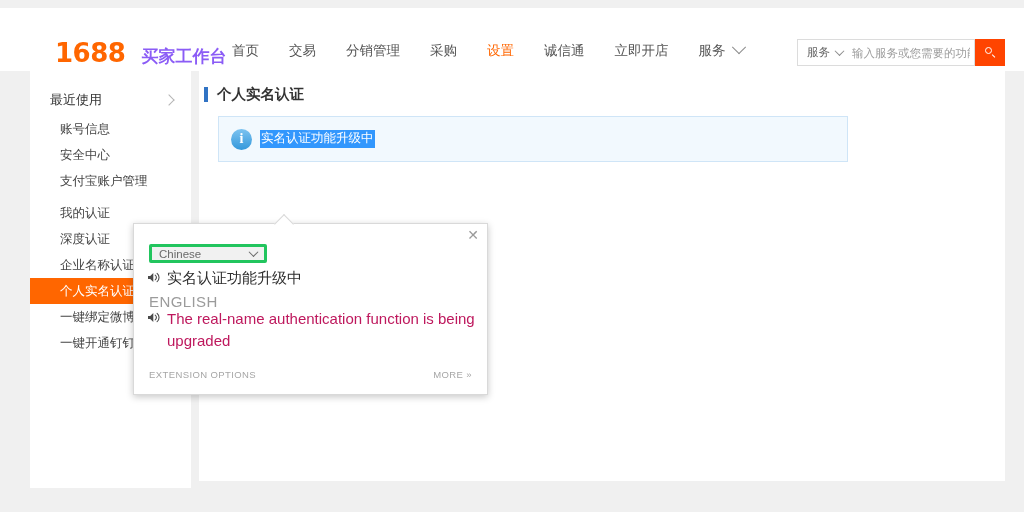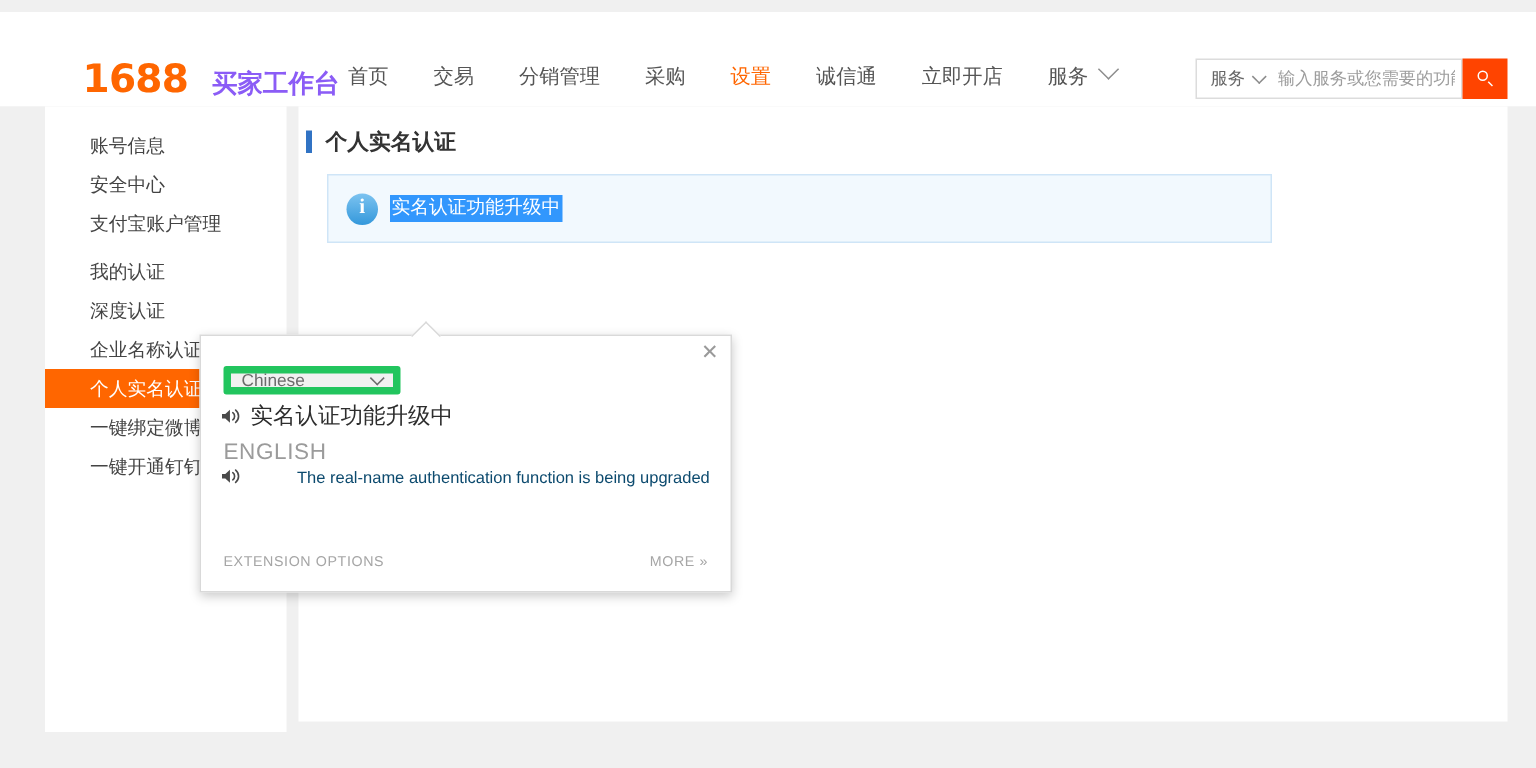--- a/index.html
+++ b/index.html
@@ -342,21 +342,21 @@
     cursor: pointer;
     line-height: 14px;
     font-family: "DejaVu Sans", sans-serif;
   }
   #lang-select {
     position: absolute;
     left: 15px; top: 20px;
     width: 118px;
     height: 19px;
     background: #f1f1f1;
-    border: 5px solid #22c55e;
+    border: 3px solid #22c55e;
     border-radius: 2px;
     box-sizing: border-box;
     display: flex;
     align-items: center;
     justify-content: space-between;
     padding: 0 7px;
     cursor: pointer;
   }
   #lang-select .lbl {
     font-size: 11.5px;
@@ -379,24 +379,23 @@
     flex: none;
     margin-top: 3px;
     margin-right: 6px;
   }
   .src-text {
     font-size: 15px;
     color: #2d2d2d;
     line-height: 19px;
   }
   .dst-text {
-    font-size: 11px;
-    color: #0c4a6e;
+    font-size: 15px;
+    color: #be185d;
     line-height: 22px;
-    margin-left: 31px;
   }
   #english-label {
     position: absolute;
     left: 15px; top: 69px;
     font-size: 15px;
     color: #9b9b9b;
     letter-spacing: 0.4px;
   }
   #popup-footer {
     position: absolute;
@@ -465,20 +464,24 @@
         </button>
       </div>
 
     </div>
   </div>
 
   <div id="body-area">
 
     <div id="sidebar">
 
+      <div class="side-group">
+        <span class="g-label">最近使用</span>
+        <span class="chev-r"></span>
+      </div>
 
       <div class="side-item">账号信息</div>
       <div class="side-item">安全中心</div>
       <div class="side-item">支付宝账户管理</div>
 
       <div class="side-gap"></div>
 
       <div class="side-item">我的认证</div>
       <div class="side-item">深度认证</div>
       <div class="side-item">企业名称认证</div>

